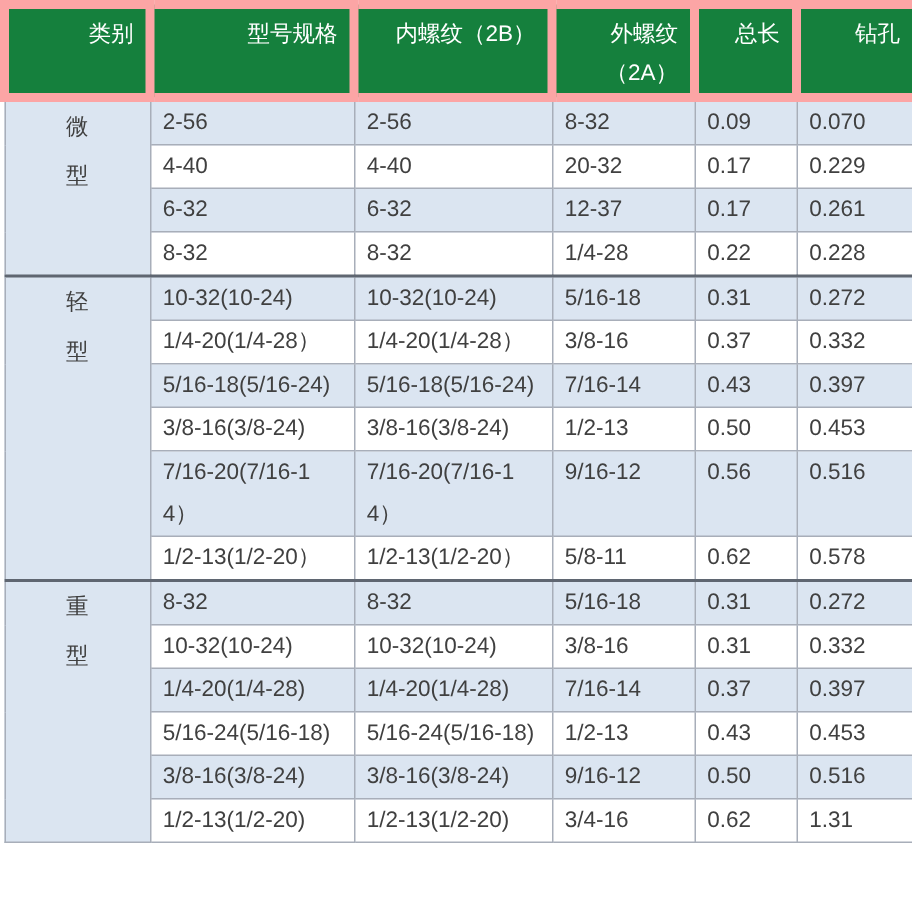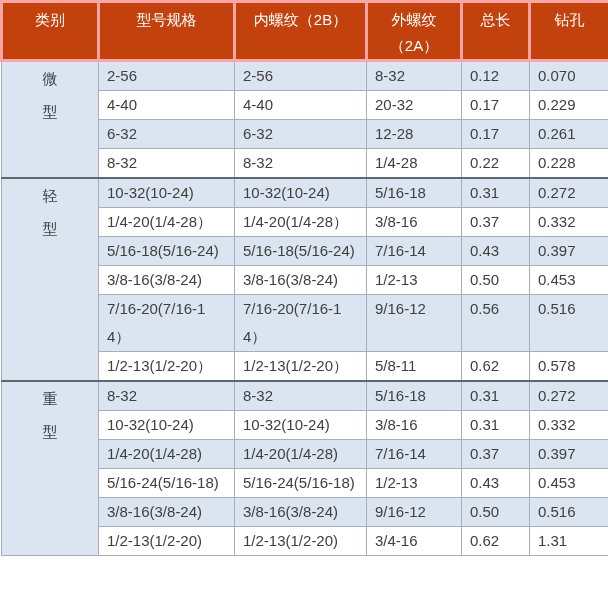--- a/index.html
+++ b/index.html
@@ -14,28 +14,28 @@
     border:1px solid #5a6370;
   }
   col.c-cat{width:97px;}
   col.c-model{width:136px;}
   col.c-int{width:132px;}
   col.c-ext{width:95px;}
   col.c-len{width:68px;}
   col.c-drill{width:80px;}
 
   thead th{
-    background:#c2410c;
+    background:#15803d;
     color:#ffffff;
     font-weight:normal;
-    text-align:center;
+    text-align:right;
     vertical-align:top;
     padding:4px 8px 0 8px;
     line-height:26px;
-    border:3px solid #fca5a5;
+    border:6px solid #fca5a5;
     white-space:pre-line;
     height:52px;
   }
   thead{border-bottom:2px solid #5f6671;}
   tbody{border-top:2px solid #5f6671;}
 
   td{
     padding:0 8px;
     line-height:28px;
     vertical-align:top;
@@ -78,34 +78,34 @@
     </tr>
   </thead>
 
   <tbody>
     <tr>
       <td class="cat" rowspan="4">微
 型</td>
       <td>2-56</td>
       <td>2-56</td>
       <td>8-32</td>
-      <td>0.12</td>
+      <td>0.09</td>
       <td>0.070</td>
     </tr>
     <tr>
       <td>4-40</td>
       <td>4-40</td>
       <td>20-32</td>
       <td>0.17</td>
       <td>0.229</td>
     </tr>
     <tr>
       <td>6-32</td>
       <td>6-32</td>
-      <td>12-28</td>
+      <td>12-37</td>
       <td>0.17</td>
       <td>0.261</td>
     </tr>
     <tr>
       <td>8-32</td>
       <td>8-32</td>
       <td>1/4-28</td>
       <td>0.22</td>
       <td>0.228</td>
     </tr>

